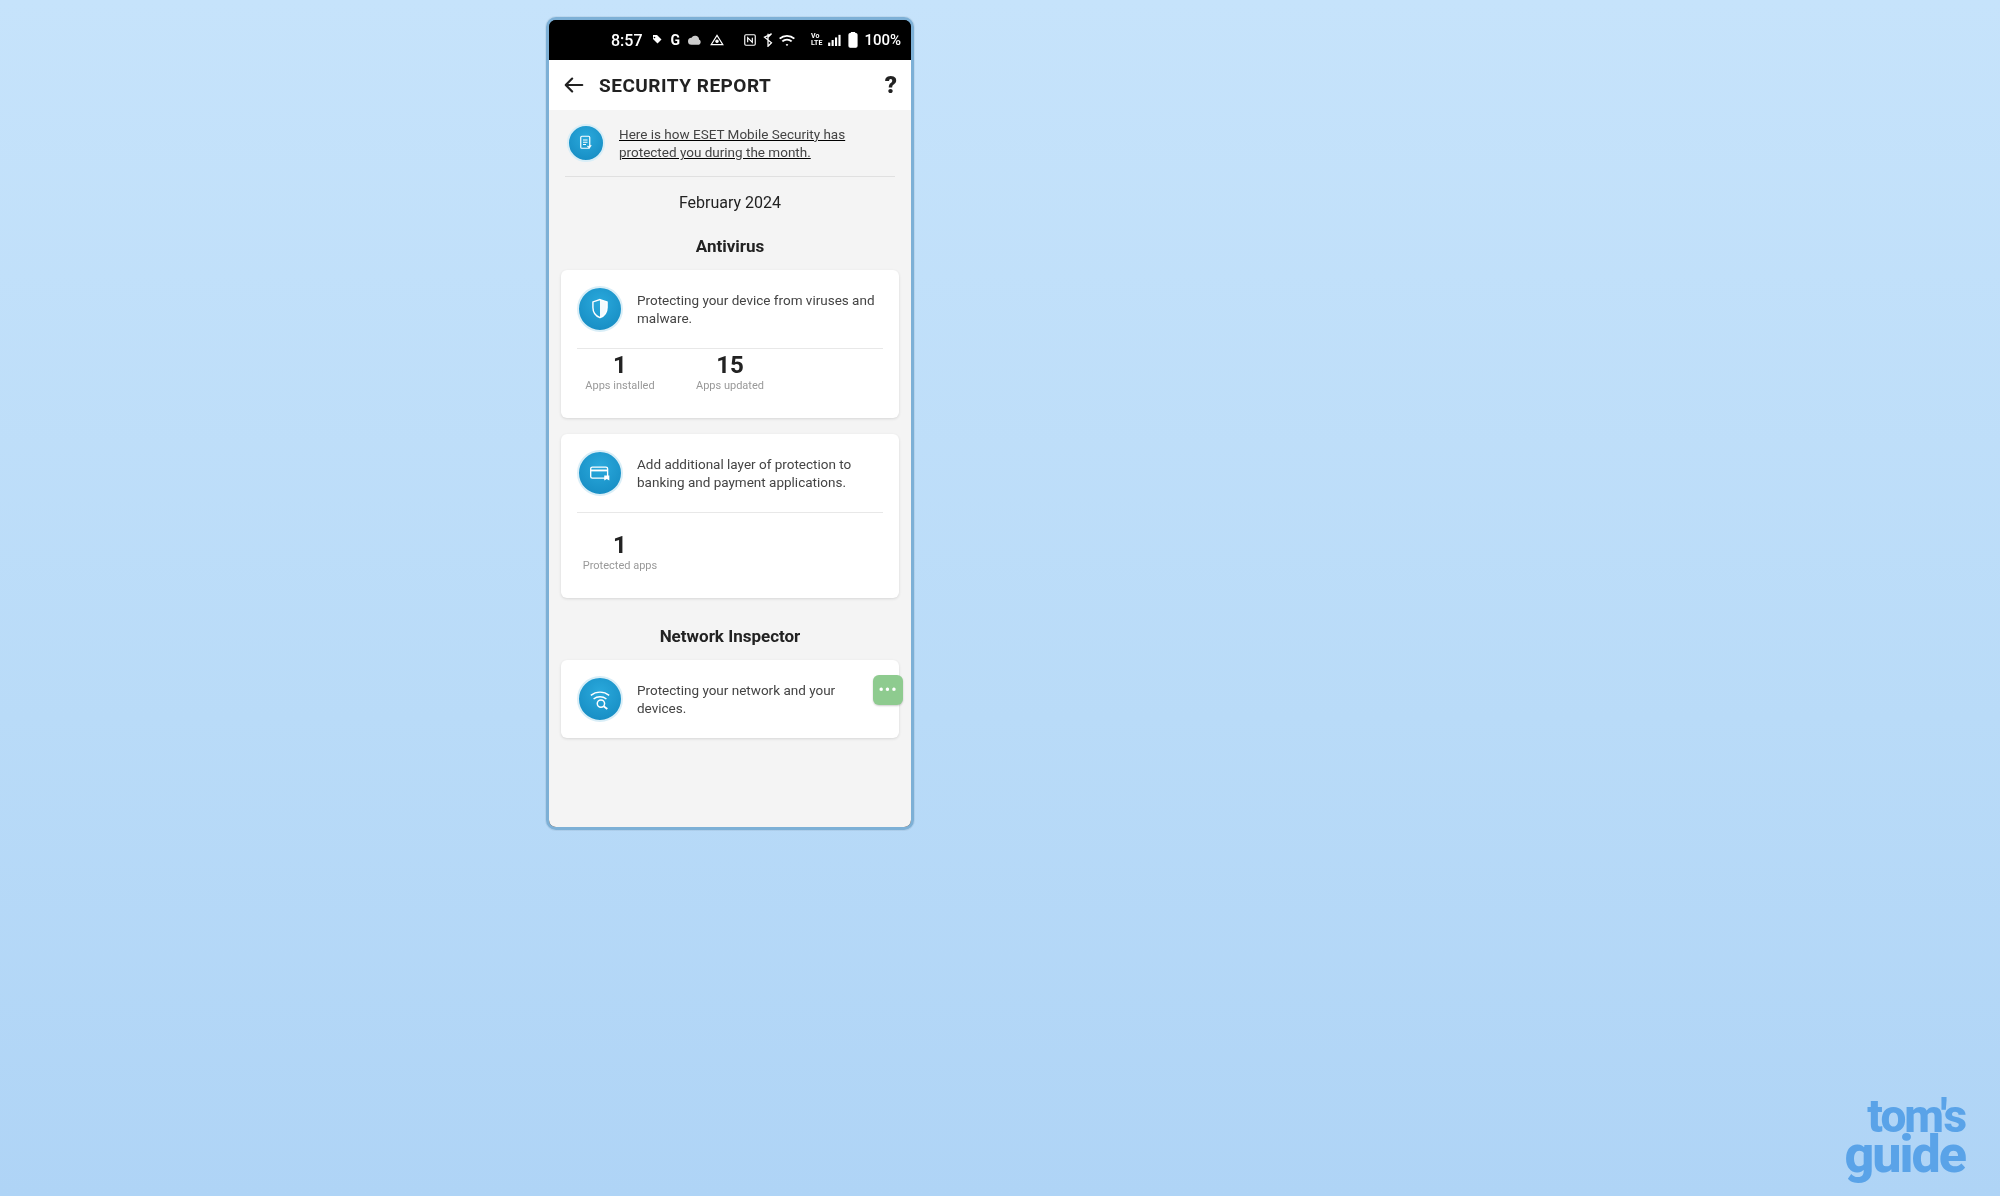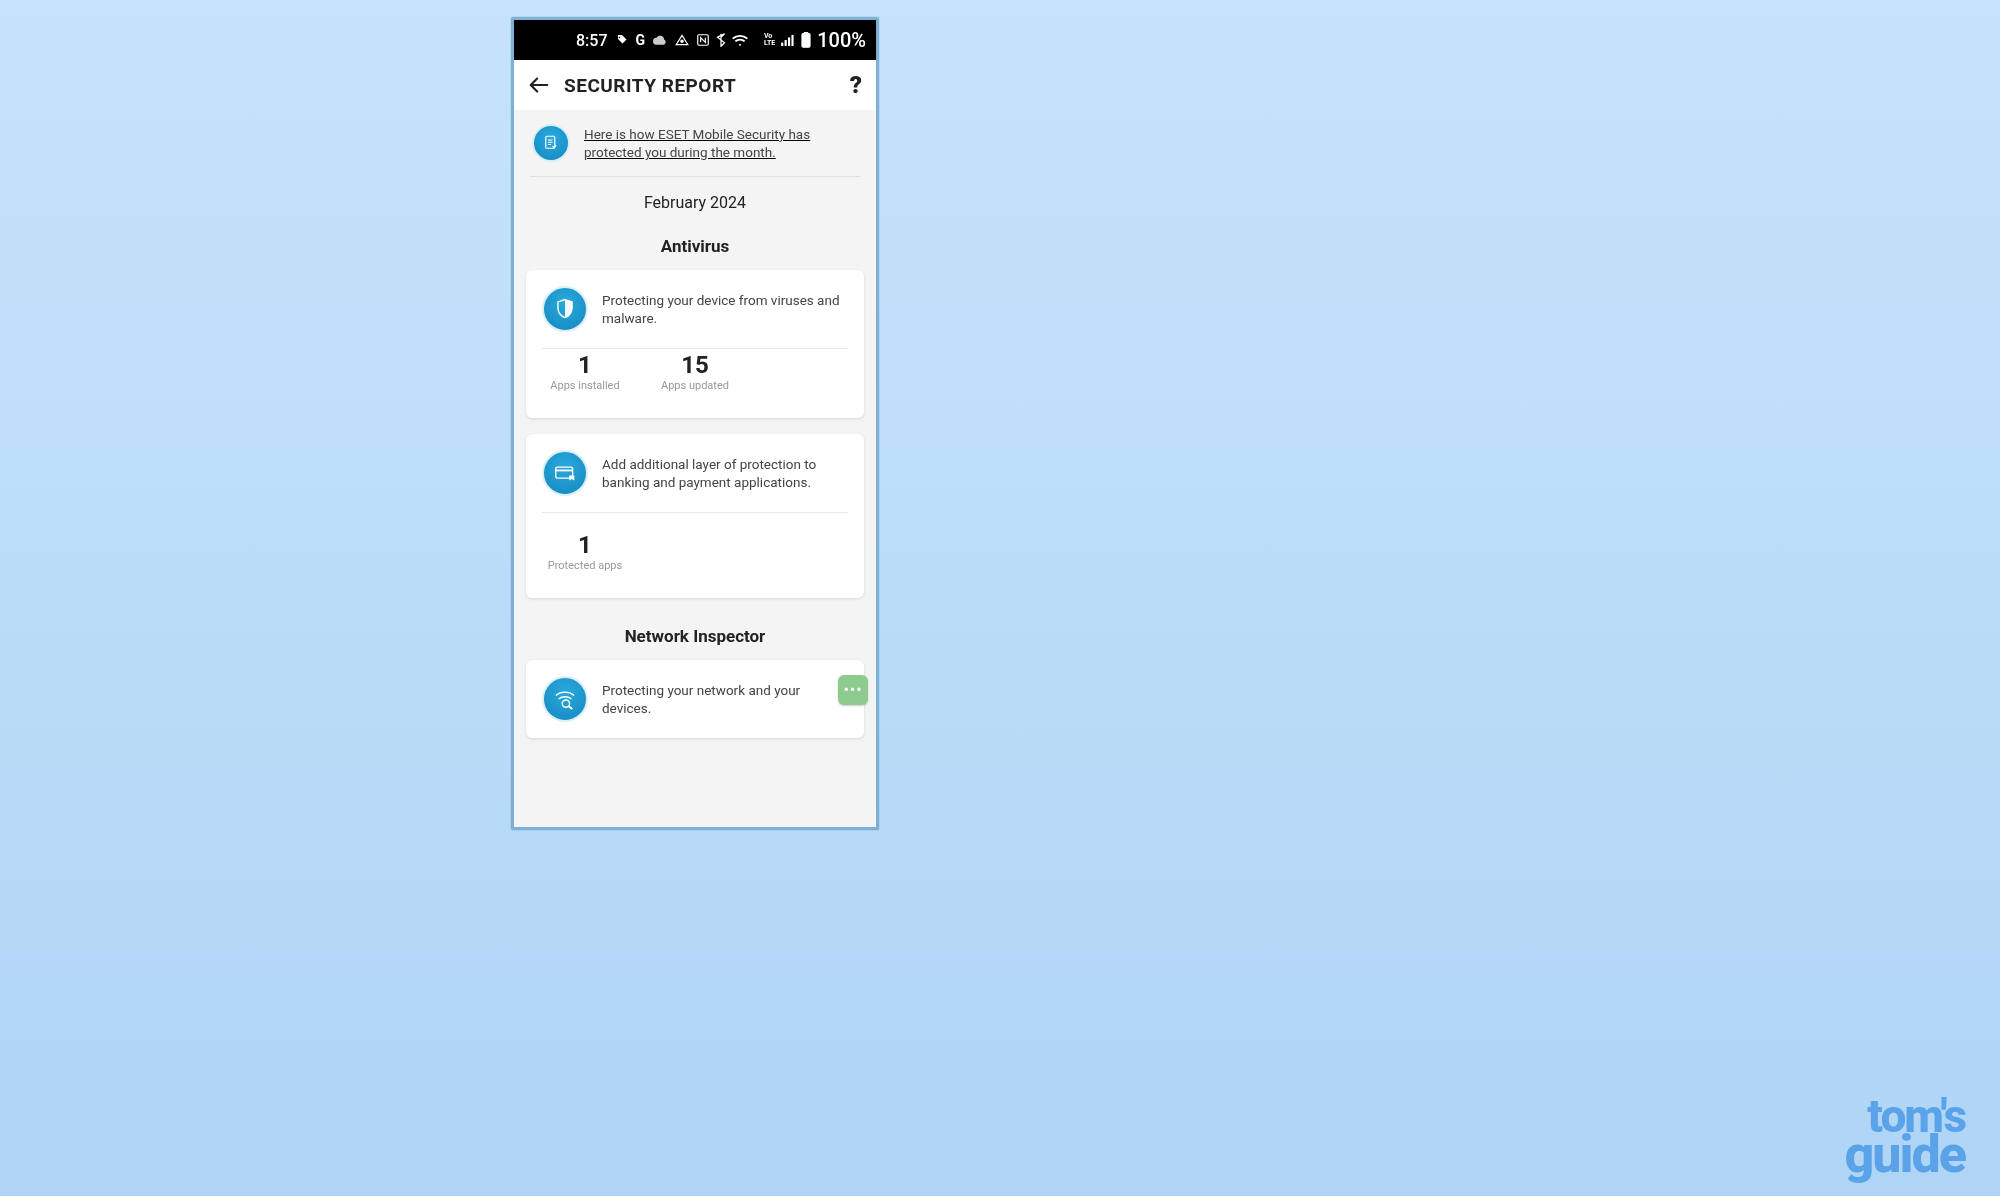--- a/index.html
+++ b/index.html
@@ -22,47 +22,47 @@
     letter-spacing: -2px;
     line-height: 0.8;
     text-align: right;
   }
   .watermark .line1 { font-size: 46px; }
   .watermark .line2 { font-size: 52px; margin-left: 15px; }
 
   
   .phone-frame {
     position: absolute;
-    left: 511px;
+    left: 546px;
     top: 17px;
     width: 362px;
     height: 807px;
     border: 3px solid #7db0d6;
-    border-radius: 2px;
+    border-radius: 10px;
     background: #000;
     overflow: hidden;
     box-shadow: 0 0 0 1px rgba(0,0,0,0.05);
   }
 
   
   .status-bar {
     height: 40px;
     background: #000;
     color: #fff;
     display: flex;
     align-items: center;
     font-size: 14px;
     padding: 0 10px;
     justify-content: space-between;
   }
   .status-left  { display: flex; align-items: center; gap: 8px; margin-left: 52px;}
   .status-right { display: flex; align-items: center; gap: 6px; }
   .status-bar .time { font-weight: 500; font-size: 16px; }
   .status-bar svg { display: block; }
-  .status-right .pct { font-size: 20px; font-weight:500;}
+  .status-right .pct { font-size: 15px; font-weight:500;}
 
   
   .app-body {
     background: #f4f4f4;
     height: calc(100% - 40px);
     overflow: hidden;
     position: relative;
   }
 
   

